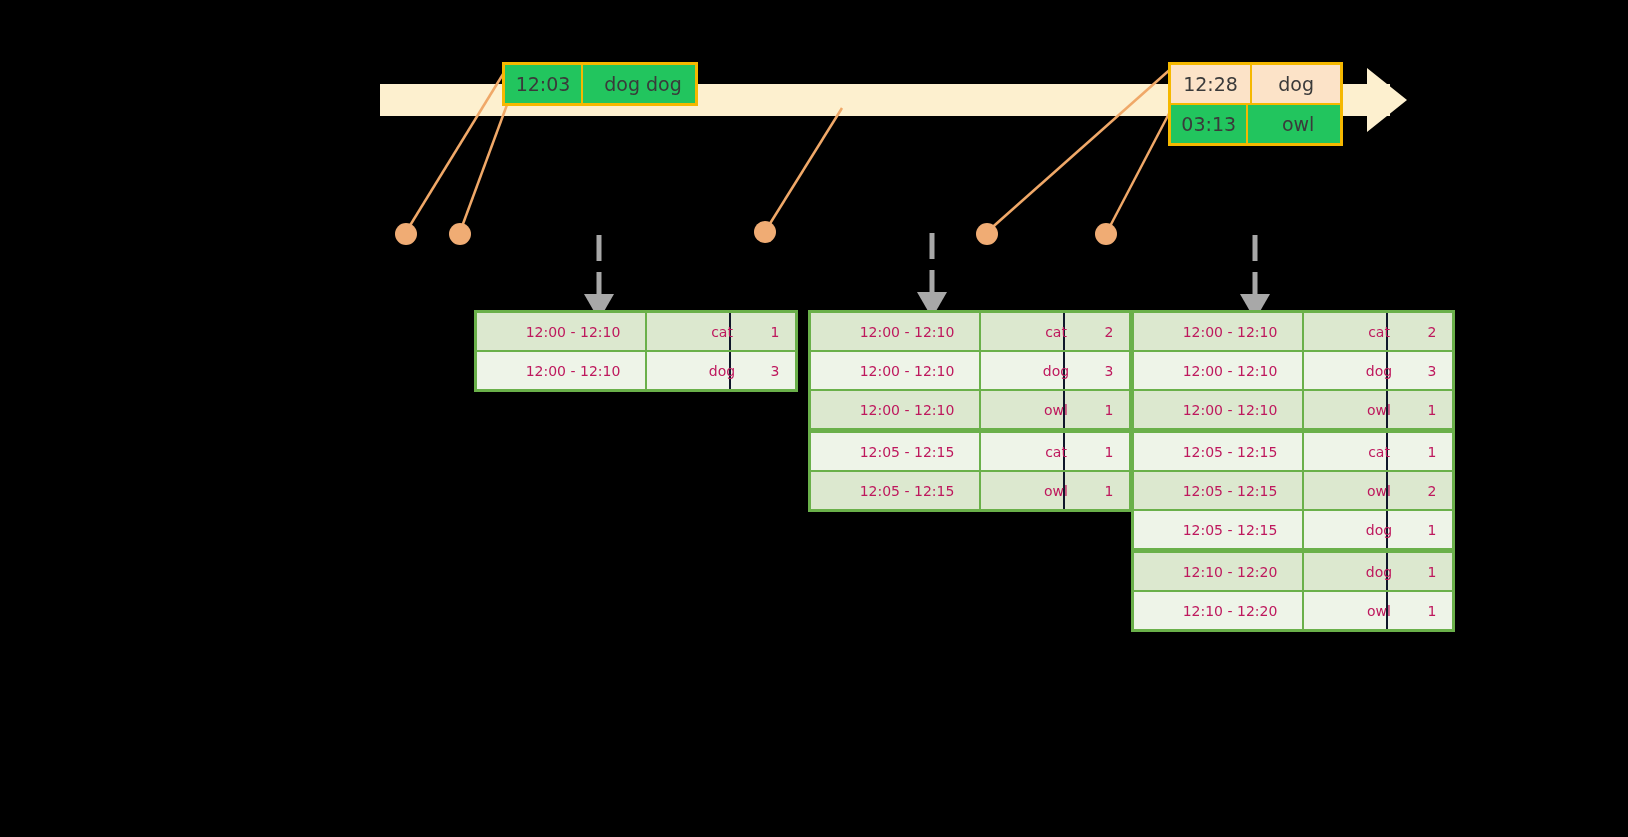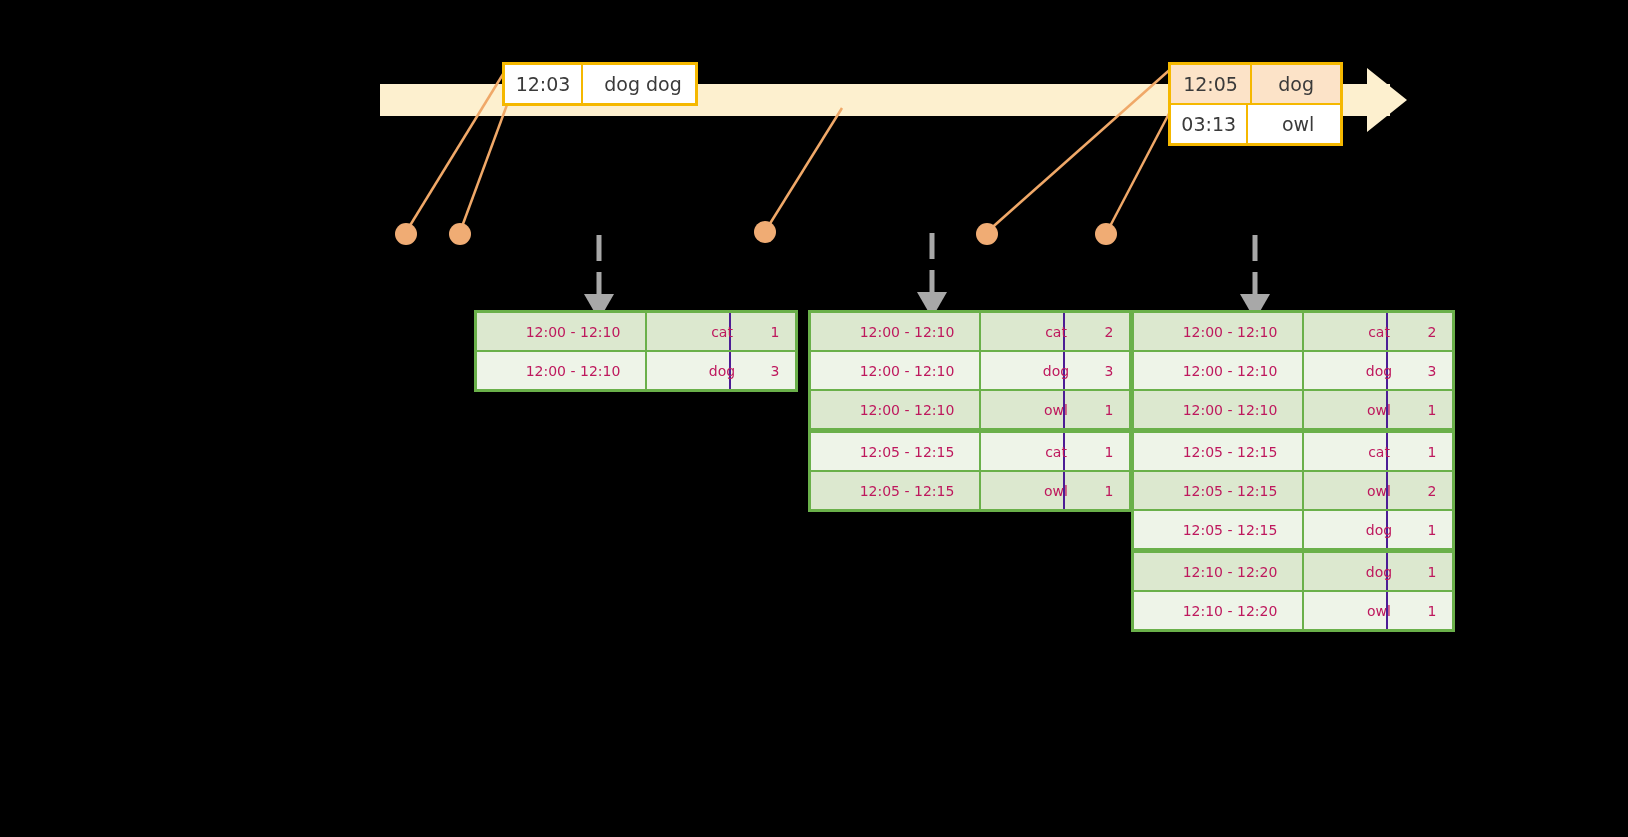--- a/index.html
+++ b/index.html
@@ -59,21 +59,21 @@
   }
   .event-row {
     display: flex;
     flex-direction: row;
     height: 38px;
   }
   .event-row + .event-row {
     border-top: 2px solid #f5b800;
   }
   .event-row.shade-a { background: #fce3c8; }
-  .event-row.shade-b { background: #ffffff; gap: 8px; }
+  .event-row.shade-b { background: #22c55e; gap: 8px; }
   .event-cell-time {
     width: 84px;
     display: flex;
     align-items: center;
     justify-content: center;
     font-size: 19px;
     color: #3a3a3a;
     border-right: 2px solid #f5b800;
     box-sizing: border-box;
   }
@@ -117,21 +117,21 @@
     color: #be185d;
     box-sizing: border-box;
     margin-left: 24px;
   }
   .cell-window {
     width: 146px;
     border-right: 2px solid #6ab04a;
   }
   .cell-word {
     width: 60px;
-    border-right: 2px solid #4c1d95;
+    border-right: 2px solid #0f172a;
     padding-left: 44px;
   }
   .cell-count {
     width: 40px;
   }
 
   #result-table-0 { left: 474px; top: 310px; }
   #result-table-1 { left: 808px; top: 310px; }
   #result-table-2 { left: 1131px; top: 310px; }
 
@@ -174,21 +174,21 @@
   </svg>
 
   <div class="event-box" id="event-box-0">
       <div class="event-row shade-b">
         <div class="event-cell-time">12:03</div>
         <div class="event-cell-words">dog dog</div>
       </div>
     </div>
   <div class="event-box" id="event-box-2">
       <div class="event-row shade-a">
-        <div class="event-cell-time">12:05</div>
+        <div class="event-cell-time">12:28</div>
         <div class="event-cell-words">dog</div>
       </div>
       <div class="event-row shade-b">
         <div class="event-cell-time">03:13</div>
         <div class="event-cell-words">owl</div>
       </div>
     </div>
 
   <div class="result-table" id="result-table-0">
       <div class="result-row shade-a">

